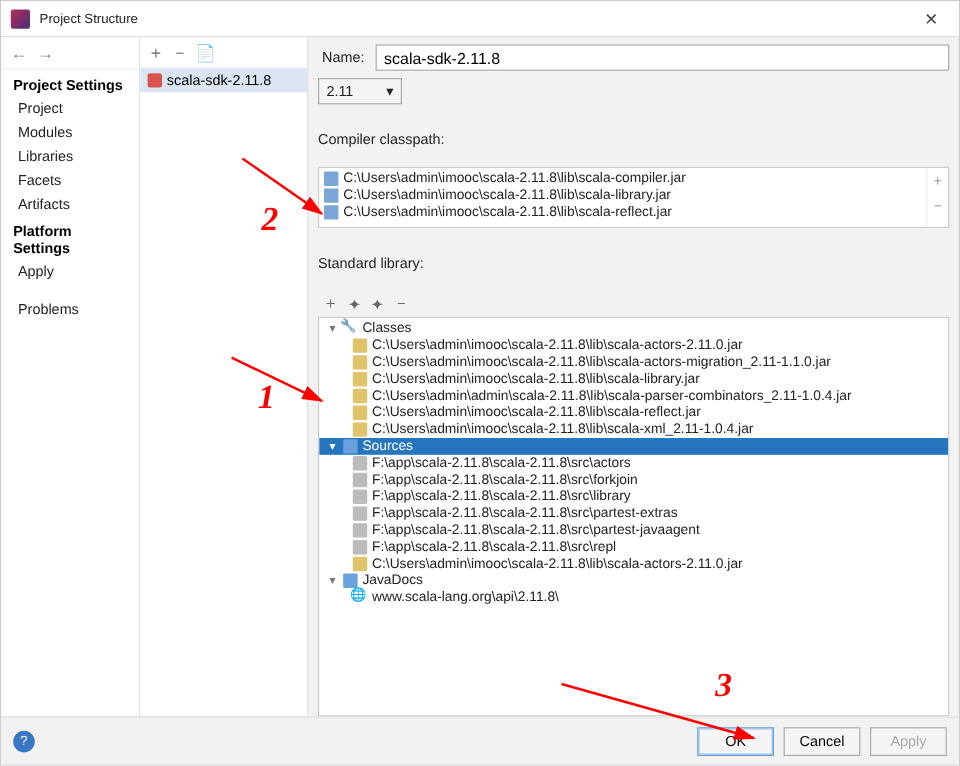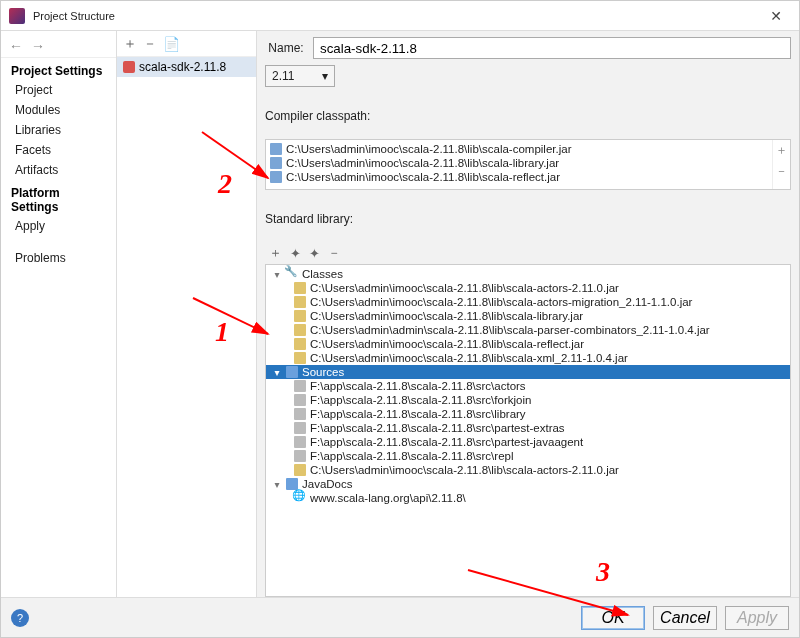--- a/index.html
+++ b/index.html
@@ -44,21 +44,21 @@
   .chev { width:10px; color:#777; font-size:10px; display:inline-block; text-align:center; }
   .foldericon { width:12px; height:12px; background:#e0c46c; border-radius:1px; }
   .foldericon.src { background:#6aa0dd; }
   .foldericon.gray { background:#bbb; }
   .wrench { width:12px; height:12px; display:inline-block; position:relative; }
   .wrench::before { content:"🔧"; font-size:11px; position:absolute; top:-3px; left:-2px; color:#6a9e4d; }
   .globe { width:12px; height:12px; display:inline-block; position:relative; }
   .globe::before { content:"🌐"; font-size:11px; position:absolute; top:-3px; left:-2px; }
   .footer { height:40px; border-top:1px solid #ddd; background:#f2f2f2; display:flex; align-items:center; padding:0 10px; gap:8px; }
   .footer .help { width:18px; height:18px; border-radius:50%; background:#3a78c3; color:#fff; display:flex; align-items:center; justify-content:center; font-size:11px; cursor:pointer; margin-right:auto; }
-  .btn { min-width:64px; height:24px; border:1px solid #aaa; background:#f5f5f5; cursor:pointer; font-size:16px;font-style:italic; }
+  .btn { min-width:64px; height:24px; border:1px solid #aaa; background:#f5f5f5; cursor:pointer; font-size:12px; }
   .btn:disabled { color:#aaa; }
   .btn.default { border:1px solid #6ca0dc; box-shadow:0 0 0 1px #9dc3ea inset; }
   
   .ann-num { position:absolute; color:#f00; font-size:28px; font-family:"Comic Sans MS","Segoe Script",cursive; font-style:italic; font-weight:bold; pointer-events:none; }
   svg.ann { position:absolute; top:0; left:0; pointer-events:none; }
 </style>
 </head>
 <body>
 
 <div class="window">

